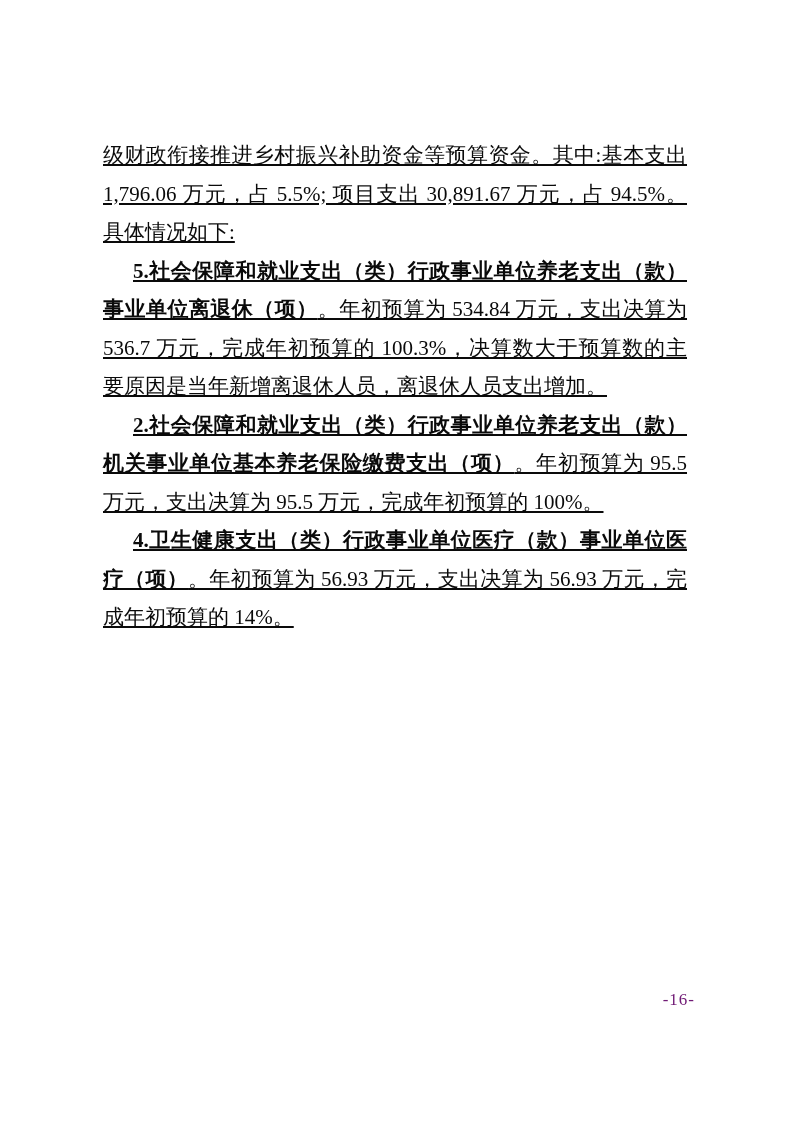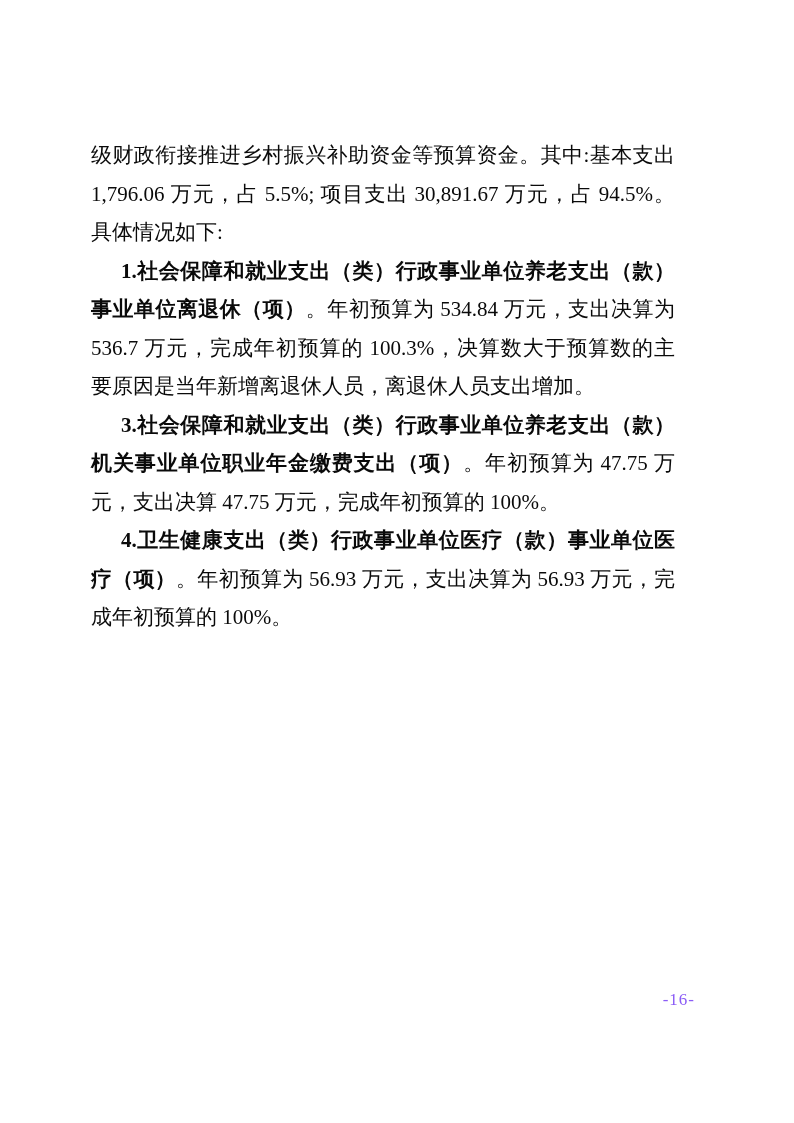--- a/index.html
+++ b/index.html
@@ -11,23 +11,24 @@
     position: relative;
     width: 794px;
     height: 1123px;
     background: #ffffff;
     font-family: "Liberation Serif", "DejaVu Serif", serif;
     color: #0a0a0a;
     overflow: hidden;
   }
   .content {
     position: absolute;
-    left: 91px;
+    left: 103px;
     top: 136px;
     width: 584px;
+    text-decoration: underline;
   }
   .para {
     margin: 0;
     padding: 0;
     font-size: 21px;
     line-height: 38.5px;
     text-align: justify;
     text-justify: inter-ideograph;
     text-indent: 30px;
     word-break: break-all;
@@ -37,36 +38,36 @@
   }
   .lead {
     font-weight: bold;
   }
   .page-number {
     position: absolute;
     top: 990px;
     right: 99px;
     font-size: 17px;
     letter-spacing: 1px;
-    color: #8b5cf6;
+    color: #701a75;
   }
 </style>
 </head>
 <body>
 
 <div class="page">
   <div class="content">
 
     <p class="para noindent"><span class="lead"></span><span>级财政衔接推进乡村振兴补助资金等预算资金。其中:基本支出 1,796.06 万元，占 5.5%; 项目支出 30,891.67 万元，占 94.5%。具体情况如下:</span></p>
 
-    <p class="para"><span class="lead">1.社会保障和就业支出（类）行政事业单位养老支出（款）事业单位离退休（项）</span><span>。年初预算为 534.84 万元，支出决算为 536.7 万元，完成年初预算的 100.3%，决算数大于预算数的主要原因是当年新增离退休人员，离退休人员支出增加。</span></p>
+    <p class="para"><span class="lead">5.社会保障和就业支出（类）行政事业单位养老支出（款）事业单位离退休（项）</span><span>。年初预算为 534.84 万元，支出决算为 536.7 万元，完成年初预算的 100.3%，决算数大于预算数的主要原因是当年新增离退休人员，离退休人员支出增加。</span></p>
+
+    <p class="para"><span class="lead">2.社会保障和就业支出（类）行政事业单位养老支出（款）机关事业单位基本养老保险缴费支出（项）</span><span>。年初预算为 95.5 万元，支出决算为 95.5 万元，完成年初预算的 100%。</span></p>
 
 
-    <p class="para"><span class="lead">3.社会保障和就业支出（类）行政事业单位养老支出（款）机关事业单位职业年金缴费支出（项）</span><span>。年初预算为 47.75 万元，支出决算 47.75 万元，完成年初预算的 100%。</span></p>
-
-    <p class="para"><span class="lead">4.卫生健康支出（类）行政事业单位医疗（款）事业单位医疗（项）</span><span>。年初预算为 56.93 万元，支出决算为 56.93 万元，完成年初预算的 100%。</span></p>
+    <p class="para"><span class="lead">4.卫生健康支出（类）行政事业单位医疗（款）事业单位医疗（项）</span><span>。年初预算为 56.93 万元，支出决算为 56.93 万元，完成年初预算的 14%。</span></p>
 
 
 
   </div>
 
   <div class="page-number">-16-</div>
 </div>
 
 </body></html>

